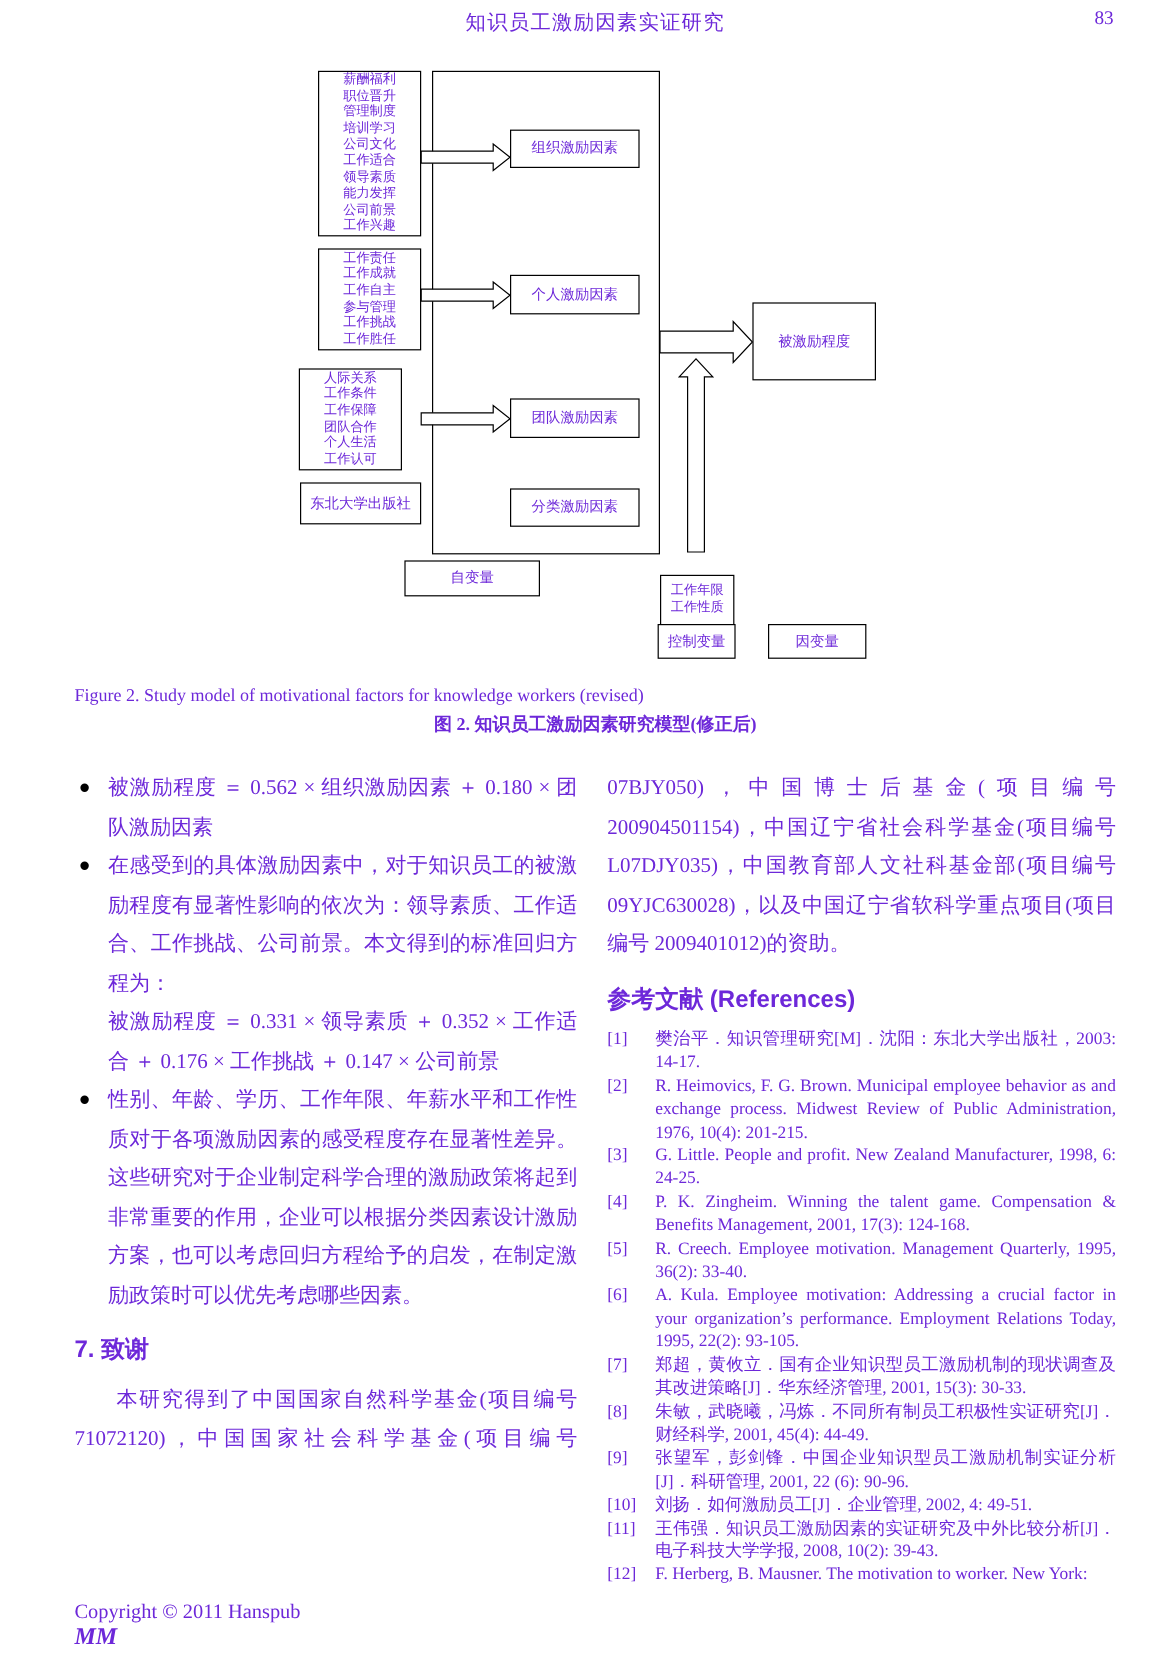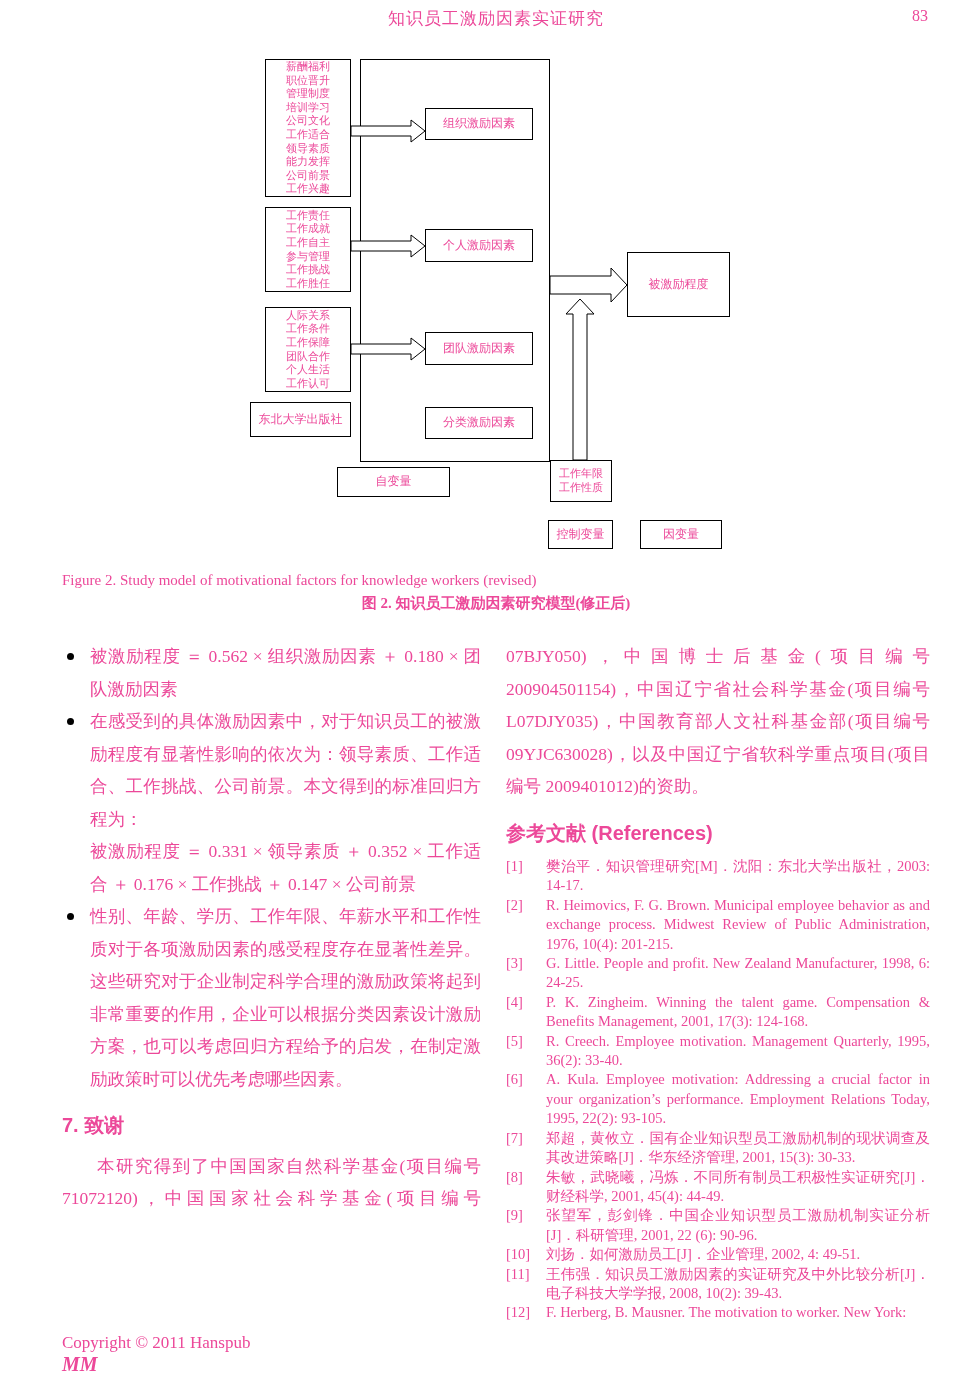--- a/index.html
+++ b/index.html
@@ -1,18 +1,18 @@
 <!DOCTYPE html>
 <html><head>
 <meta charset="utf-8">
 <style>
   html,body{margin:0;padding:0;background:#e8e8e8;}
   .page{
     position:relative;width:966px;height:1386px;margin:0 auto;background:#ffffff;
-    font-family:"Liberation Serif","DejaVu Serif",serif;color:#ec4899;overflow:hidden;
+    font-family:"Liberation Serif","DejaVu Serif",serif;color:#6d28d9;overflow:hidden;
   }
   .content{padding:0 36px 0 62px;}
 
   
   .header{position:relative;padding-top:7px;height:27px;}
   .header-title{display:block;text-align:center;font-size:17px;letter-spacing:1px;}
   .page-num{position:absolute;right:2px;top:7px;font-size:16px;}
 
   
   .figure-block{margin-top:8px;}
@@ -21,29 +21,29 @@
     position:absolute;border:1px solid #000;background:#fff;box-sizing:border-box;
     display:flex;align-items:center;justify-content:center;text-align:left;white-space:pre-line;
   }
   .dbox.lbl{font-size:12px;}
   .big-rect{position:absolute;left:145px;top:17px;width:190px;height:403px;border:1px solid #000;box-sizing:border-box;}
   .arrow-layer{position:absolute;left:0;top:0;width:540px;height:515px;pointer-events:none;}
   .arrow-layer polygon{fill:#fff;stroke:#000;stroke-width:1;}
 
   .box-list1{left:50px;top:17px;width:86px;height:138px;}
   .box-list2{left:50px;top:165px;width:86px;height:85px;}
-  .box-list3{left:50px;top:265px;width:86px;height:85px;}
+  .box-list3{left:34px;top:265px;width:86px;height:85px;}
   .box-specific{left:35px;top:360px;width:101px;height:35px;}
   .box-org{left:210px;top:66px;width:108px;height:32px;}
   .box-personal{left:210px;top:187px;width:108px;height:33px;}
   .box-team{left:210px;top:290px;width:108px;height:33px;}
   .box-classified{left:210px;top:365px;width:108px;height:32px;}
   .box-outcome{left:412px;top:210px;width:103px;height:65px;}
   .box-independent{left:122px;top:425px;width:113px;height:30px;}
-  .box-control-items{left:335px;top:418px;width:62px;height:42px;}
+  .box-control-items{left:335px;top:437px;width:62px;height:42px;}
   .box-control{left:333px;top:478px;width:65px;height:29px;}
   .box-dependent{left:425px;top:478px;width:82px;height:29px;}
 
   .caption-en{margin-top:15px;text-align:left;font-weight:normal;font-size:15px;}
   .caption-zh{margin-top:5px;text-align:center;font-weight:bold;font-size:15px;}
 
   
   .columns{display:flex;gap:25px;margin-top:27px;}
   .col-left{width:419px;}
   .col-right{width:424px;}

